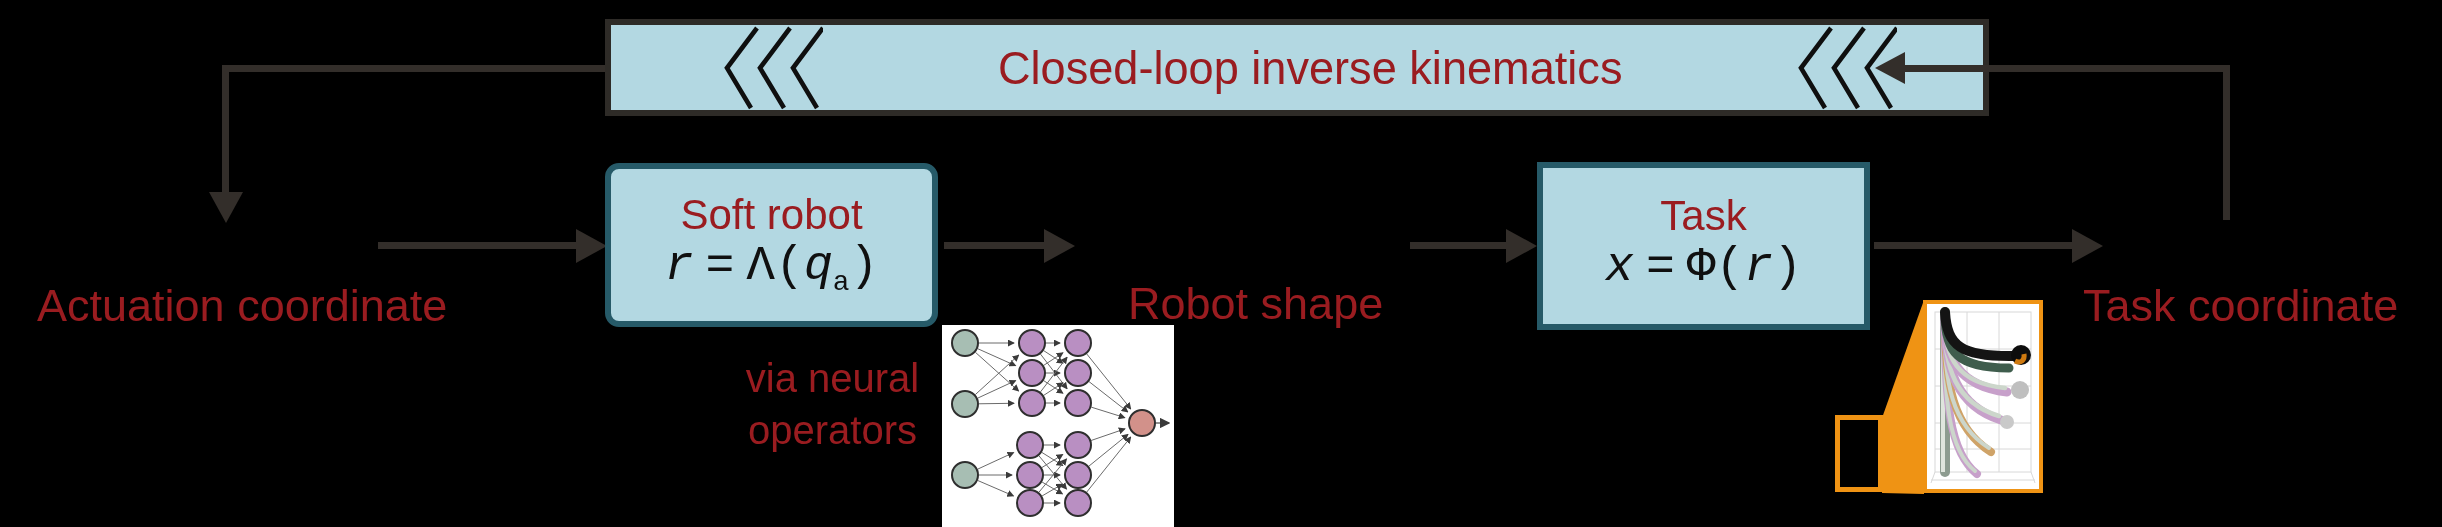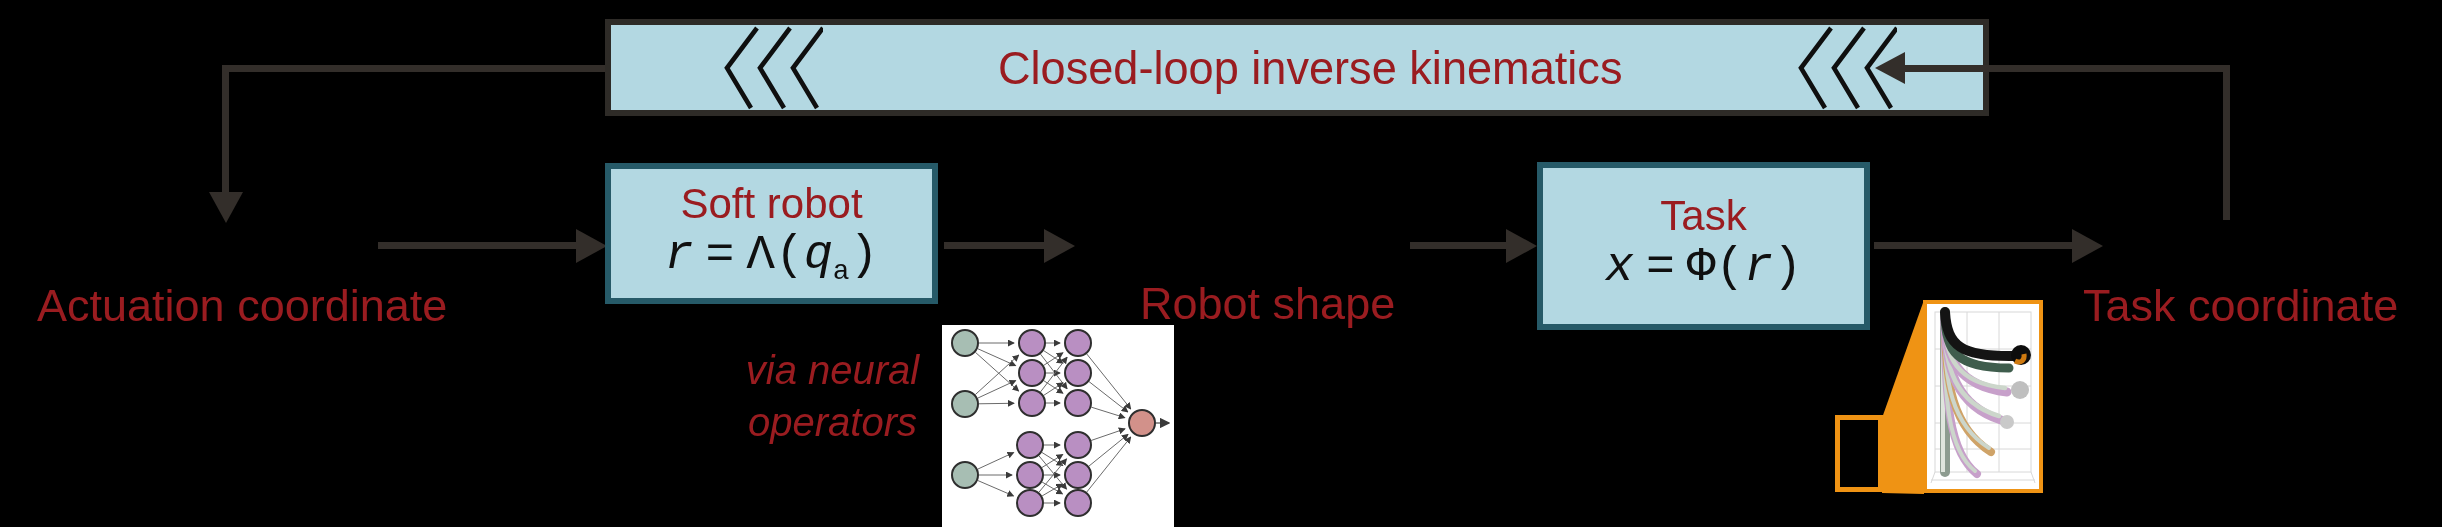--- a/index.html
+++ b/index.html
@@ -21,33 +21,33 @@
   .bar-title { color:var(--dark-red); font-size:47px; white-space:nowrap; transform:scaleX(.96); }
   .chev { flex:0 0 auto; }
 
   
   .pbox {
     position:absolute; background:var(--box-fill);
     border:6px solid var(--box-border); box-sizing:border-box;
     display:flex; flex-direction:column; align-items:center; justify-content:center;
     gap:4px;
   }
-  .pbox.soft { left:605px; top:163px; width:333px; height:141px; }
+  .pbox.soft { left:605px; top:163px; width:333px; height:164px;border-radius:14px; }
   .pbox.task { left:1537px; top:162px; width:333px; height:168px; }
   .box-title { color:var(--dark-red); font-size:42px; line-height:1.05; }
   .formula { font-family:Liberation Mono, monospace; font-size:48px; color:#101010; line-height:1.05; white-space:nowrap; }
   .formula .it { font-style:italic; }
   .formula .eq { margin:0 12px; }
   .formula sub { font-size:0.58em; }
 
   
   .red-label { position:absolute; color:var(--dark-red); font-size:45px; white-space:nowrap; }
   .via-label {
-    position:absolute; left:690px; top:344px; width:285px; text-align:center;
-    color:var(--dark-red); font-size:40px; font-style:italic; line-height:1.3;
+    position:absolute; left:690px; top:352px; width:285px; text-align:center;
+    color:var(--dark-red); font-size:40px; line-height:1.3;
   }
 
   
   .hline, .vline { position:absolute; background:var(--arrow); }
   .tri { position:absolute; width:0; height:0; }
   .tri-right { border-top:17px solid transparent; border-bottom:17px solid transparent; border-left:31px solid var(--arrow); }
   .tri-left  { border-top:16px solid transparent; border-bottom:16px solid transparent; border-right:30px solid var(--arrow); }
   .tri-down  { border-left:17px solid transparent; border-right:17px solid transparent; border-top:31px solid var(--arrow); }
 
   
@@ -105,21 +105,21 @@
   </div>
 
   <div class="hline" style="left:1874px; top:242px; width:200px; height:7px;"></div>
   <div class="tri tri-right" style="left:2072px; top:229px;"></div>
 
   <div class="vline" style="left:2223px; top:65px; width:7px; height:155px;"></div>
   <div class="hline" style="left:1902px; top:65px; width:328px; height:7px;"></div>
   <div class="tri tri-left" style="left:1875px; top:52px;"></div>
 
   <div class="red-label" style="left:37px; top:280px;">Actuation coordinate</div>
-  <div class="red-label" style="left:1128px; top:278px;margin-left:12px;">Robot shape</div>
+  <div class="red-label" style="left:1128px; top:278px;">Robot shape</div>
   <div class="red-label" style="left:2083px; top:280px;">Task coordinate</div>
   <div class="via-label">
     <div>via neural</div>
     <div>operators</div>
   </div>
 
   <div class="nn-panel">
     <svg id="nn-svg" width="232" height="202" viewBox="0 0 232 202">
       <defs>
         <marker id="nnarrow" viewBox="0 0 8 8" refX="7" refY="4" markerWidth="7" markerHeight="7" orient="auto">

